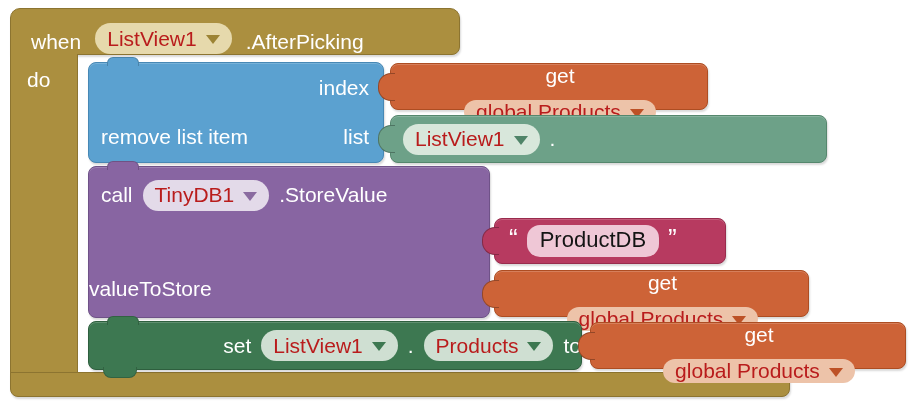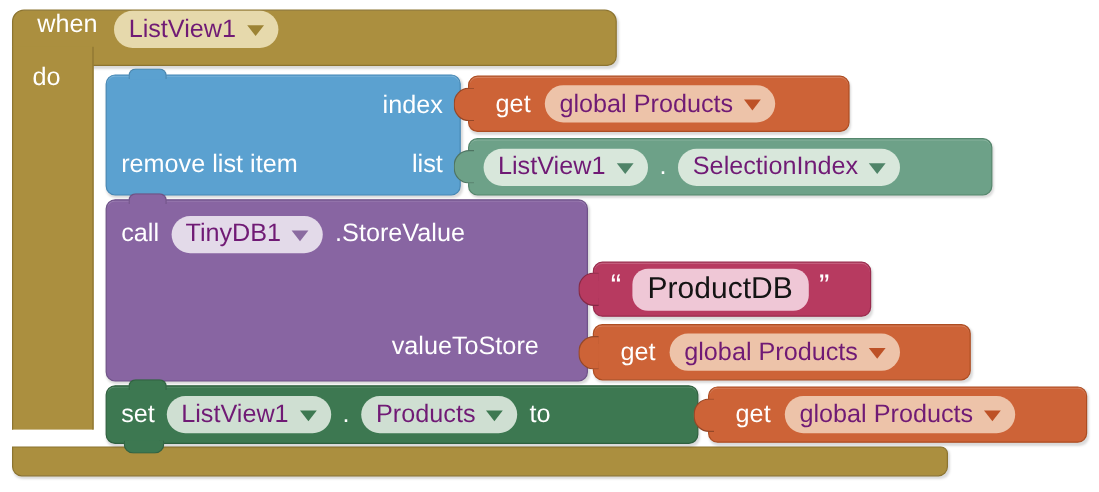--- a/index.html
+++ b/index.html
@@ -21,21 +21,21 @@
     color:#fff; font-size:21px;
     box-shadow:1px 2px 2px rgba(0,0,0,.15), inset 0 1px 0 rgba(255,255,255,.18);
   }
   .row { display:flex; align-items:center; flex:1; }
   .lbl { white-space:nowrap; }
   
   .dd {
     display:inline-flex; align-items:center; gap:9px;
     height:31px; padding:0 12px;
     border-radius:16px;
-    color:#701a75; font-size:21px; white-space:nowrap;
+    color:#b91c1c; font-size:21px; white-space:nowrap;
     cursor:pointer;
   }
   .tri {
     width:0; height:0;
     border-left:7px solid transparent;
     border-right:7px solid transparent;
     border-top:9px solid #000;
     margin-top:2px;
   }
   
@@ -58,24 +58,24 @@
   
   .tab {
     position:absolute; bottom:-9px; left:14px;
     width:32px; height:10px;
     background:inherit;
     border:1px solid rgba(0,0,0,.18); border-top:none;
     border-radius:0 0 8px 8px;
   }
   
   .kh { background:var(--event); border:1px solid var(--event_border); }
-  #event-top    { left:10px; top:8px;   width:504px; height:47px; border-radius:10px 10px 8px 0;
-                  display:flex; align-items:flex-start; gap:14px; padding-left:20px;
+  #event-top    { left:10px; top:8px;   width:450px; height:47px; border-radius:10px 10px 8px 0;
+                  display:flex; align-items:flex-end; gap:14px; padding-left:20px;
                   color:#fff; font-size:21px; box-shadow:1px 2px 2px rgba(0,0,0,.15);}
-  #event-left   { left:10px; top:39px;  width:68px;  height:319px; border-top:none; border-bottom:none;
+  #event-left   { left:10px; top:54px;  width:68px;  height:319px; border-top:none; border-bottom:none;
                   color:#fff; font-size:21px; padding:14px 0 0 16px; }
   #event-bottom { left:10px; top:372px; width:780px; height:25px; border-radius:0 6px 8px 8px;
                   box-shadow:1px 2px 2px rgba(0,0,0,.15);}
   .dd-event { background:var(--event_dd); }
   .dd-event .tri { border-top-color:var(--event_arrow); }
   
   #remove-block {
     left:88px; top:62px; width:296px; height:101px;
     background:var(--blue); border:1px solid var(--blue_border);
     display:flex; flex-direction:column;
@@ -83,35 +83,35 @@
   #remove-block .row1 { padding:0 14px 0 12px; }
   #remove-block .row2 { justify-content:flex-end; padding-right:14px; }
   
   #call-block {
     left:88px; top:166px; width:402px; height:152px;
     background:var(--purple); border:1px solid var(--purple_border);
     display:flex; flex-direction:column;gap:37px;
   }
   #call-block .hdr { gap:10px; padding-left:12px; }
   #call-block .tagrow { justify-content:flex-end; padding-right:44px; }
-  #call-block .valrow { justify-content:flex-end; padding-right:40px;margin-left:24px; }
+  #call-block .valrow { padding-right:40px; }
   .dd-method { background:var(--purple_dd);text-align:center; }
   .dd-method .tri { border-top-color:var(--purple_arrow); }
   
   #set-block {
     left:88px; top:321px; width:494px; height:49px;
     background:var(--setter); border:1px solid var(--setter_border);
-    display:flex; align-items:center; gap:10px; padding-left:12px;
+    display:flex; align-items:center; gap:10px; padding-left:12px;justify-content:flex-end;
   }
   .dd-setter { background:var(--setter_dd); }
   .dd-setter .tri { border-top-color:var(--setter); }
   
   .get-block {
     background:var(--orange); border:1px solid var(--orange_border);
-    display:flex; align-items:center; gap:12px; padding-left:22px;
+    display:flex; align-items:center; gap:12px; padding-left:22px;flex-direction:column;
   }
   #get1 { left:390px; top:63px;  width:318px; height:47px; }
   #get2 { left:494px; top:270px; width:315px; height:47px; }
   #get3 { left:590px; top:322px; width:316px; height:47px; }
   .dd-var { background:var(--orange_dd); }
   .dd-var .tri { border-top-color:var(--orange_arrow); }
   
   #selidx-block {
     left:390px; top:115px; width:437px; height:48px;
     background:var(--getter); border:1px solid var(--getter_border);
@@ -121,36 +121,37 @@
   .dd-getter .tri { border-top-color:var(--getter_arrow); }
   
   #text-block {
     left:494px; top:218px; width:232px; height:46px;
     background:var(--crimson); border:1px solid var(--crimson_border);
     display:flex; align-items:center; gap:9px; padding:0 14px;
   }
   .quote { font-size:26px; color:#fff; line-height:1; margin-top:-6px; }
   .strfield {
     background:var(--crimson_field);
-    color:#141414; font-size:25px;
+    color:#141414; font-size:22px;
     border-radius:13px; padding:2px 13px 4px;
     white-space:nowrap; cursor:text;
   }
 </style>
 </head>
 <body>
 
 <div id="workspace">
 
   <div id="event-top" class="abs kh">
     <span class="lbl">when</span>
     <span class="dd dd-event">
       <span>ListView1</span>
       <span class="tri"></span>
     </span>
+    <span class="lbl">.AfterPicking</span>
   </div>
   <div id="event-left" class="abs kh">
     <span class="lbl">do</span>
   </div>
   <div id="event-bottom" class="abs kh"></div>
 
   <div id="remove-block" class="block">
     <span class="bump"></span>
     <div class="row row2">
       <span class="lbl">index</span>
@@ -170,24 +171,20 @@
     </span>
   </div>
 
   <div id="selidx-block" class="block">
     <span class="plug"></span>
     <span class="dd dd-getter">
       <span>ListView1</span>
       <span class="tri"></span>
     </span>
     <span class="lbl">.</span>
-    <span class="dd dd-getter">
-      <span>SelectionIndex</span>
-      <span class="tri"></span>
-    </span>
   </div>
 
   <div id="call-block" class="block">
     <span class="bump"></span>
     <div class="row hdr">
       <span class="lbl">call</span>
       <span class="dd dd-method">
         <span>TinyDB1</span>
         <span class="tri"></span>
       </span>

